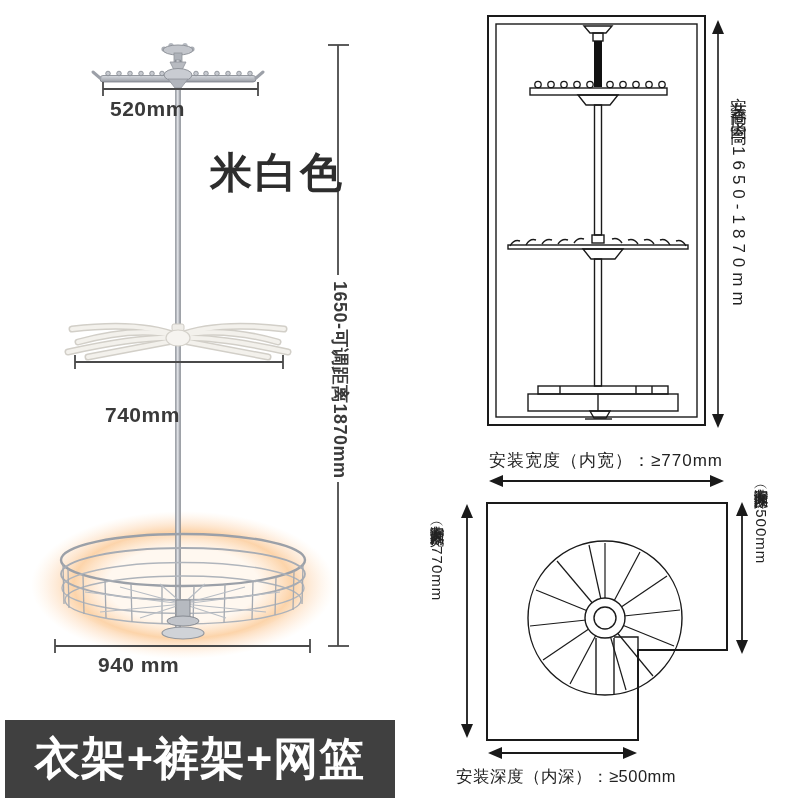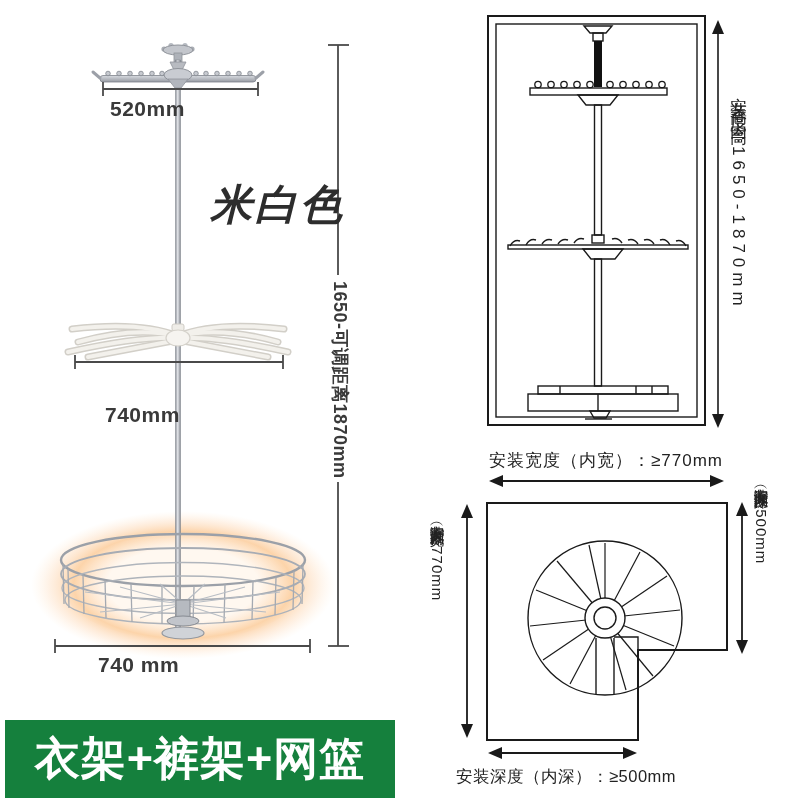--- a/index.html
+++ b/index.html
@@ -32,21 +32,21 @@
   #width-label{
     position:absolute;left:486px;top:449px;width:240px;text-align:center;
     font-size:17px;color:#222;letter-spacing:1px;white-space:nowrap;
   }
   #corner-bottom-label{
     position:absolute;left:456px;top:766px;font-size:16.5px;color:#222;
     letter-spacing:0.5px;white-space:nowrap;
   }
   #banner{
     position:absolute;left:5px;top:720px;width:390px;height:78px;
-    background:#15803d;display:flex;align-items:center;justify-content:center;
+    background:#404040;display:flex;align-items:center;justify-content:center;
   }
   #banner span{
     color:#ffffff;font-size:45px;font-weight:700;letter-spacing:1px;white-space:nowrap;
   }
   svg{position:absolute;display:block;}
   .thin{stroke:#1a1a1a;stroke-width:1.4;fill:none;}
   .med{stroke:#1a1a1a;stroke-width:2;fill:none;}
 </style>
 </head>
 <body>
@@ -183,23 +183,23 @@
       <line x1="55" y1="639" x2="55" y2="653"></line>
         <line x1="310" y1="639" x2="310" y2="653"></line>
       <line x1="328" y1="45" x2="349" y2="45"></line>
       <line x1="338" y1="45" x2="338" y2="275"></line>
       <line x1="338" y1="482" x2="338" y2="646"></line>
       <line x1="328" y1="646" x2="349" y2="646"></line>
     </g>
   </svg>
 
   <div class="dim-label" style="left:110px;top:97px;">520mm</div>
-  <div class="big-label" style="left:210px;top:184px;font-style:italic;">米白色</div>
+  <div class="big-label" style="left:210px;top:152px;">米白色</div>
   <div class="dim-label" style="left:105px;top:367px;margin-top:36px;">740mm</div>
-  <div class="dim-label" style="left:98px;top:653px;">740 mm</div>
+  <div class="dim-label" style="left:98px;top:653px;">940 mm</div>
   <div class="rot-label" style="left:352px;top:281px;">
     <span>1650-可调距离1870mm</span>
   </div>
 
   <div id="banner">
     <span>衣架+裤架+网篮</span>
   </div>
 
   <svg style="left:480px;top:10px;" width="250" height="425" viewBox="480 10 250 425">
     <rect x="488" y="16" width="217" height="409" class="med"></rect>

